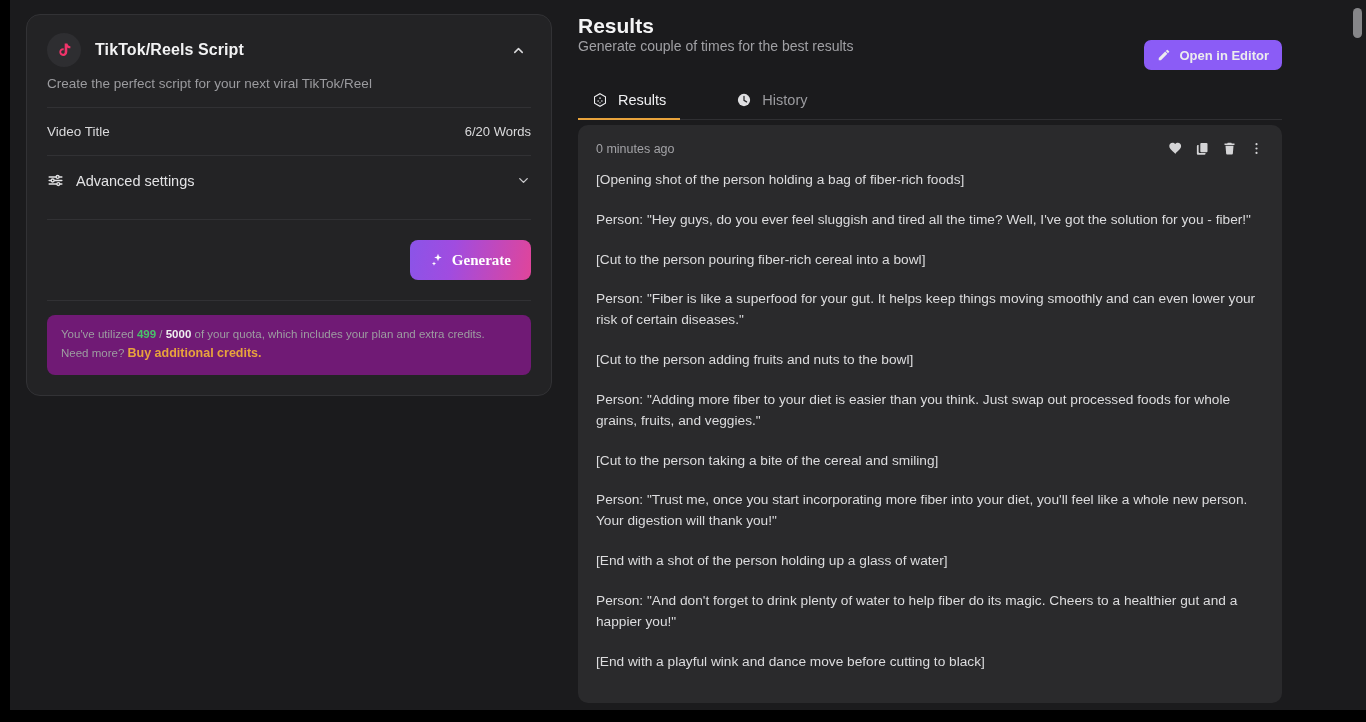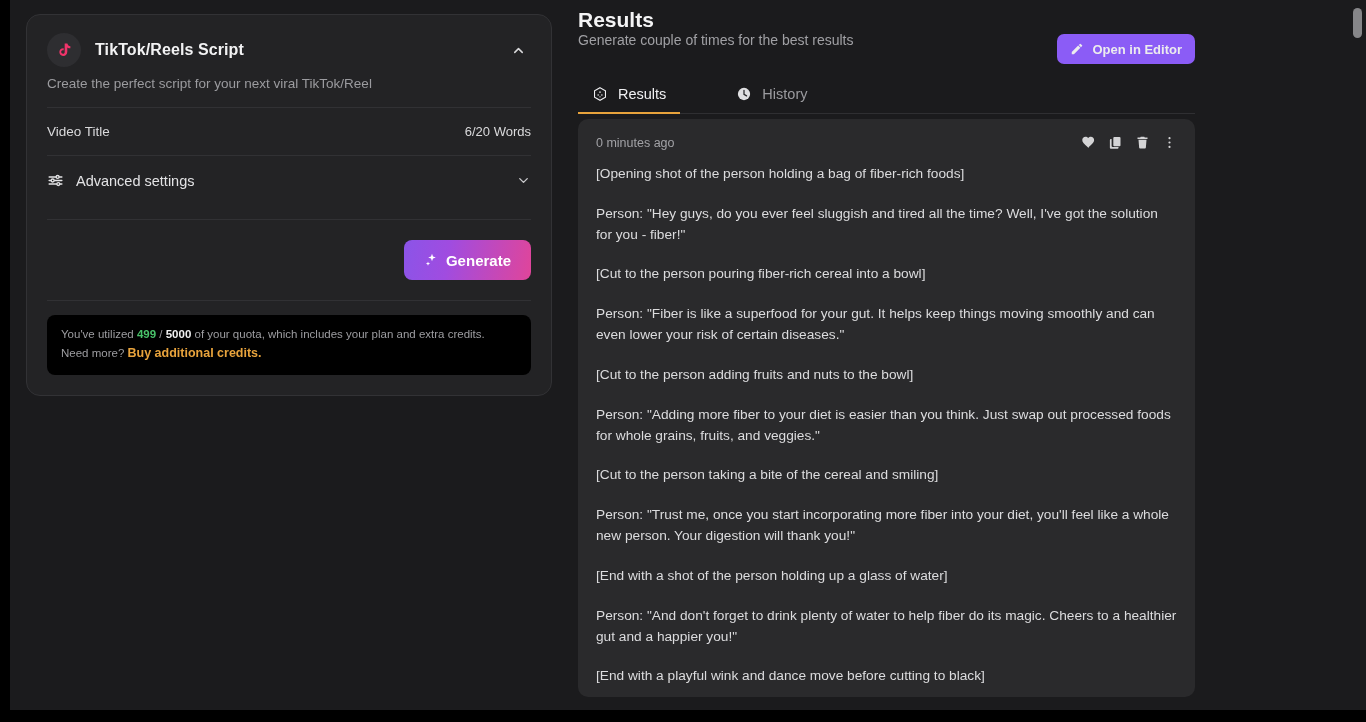--- a/index.html
+++ b/index.html
@@ -73,40 +73,40 @@
   .gen-row {
     display: flex; justify-content: flex-end;
     padding: 20px 0 20px 0;
   }
   .gen-btn {
     display: flex; align-items: center; gap: 6px;
     height: 40px; padding: 0 20px;
     border: none; border-radius: 8px;
     background: linear-gradient(100deg, #8b54e8 0%, #a04ce0 35%, #e0459a 100%);
     color: #ffffff; font-size: 15px; font-weight: bold;
-    font-family: Liberation Sans, sans-serif;
+    font-family: Liberation Serif, serif;
     cursor: pointer;
   }
   .quota {
     margin-top: 2px;
-    background: #000000;
+    background: #701a75;
     border-radius: 8px;
     padding: 11px 14px 12px 14px;
     font-size: 11.5px;
     line-height: 1.55;
     color: #9d9da1;
   }
   .quota .green { color: #49c26a; font-weight: bold; }
   .quota .white { color: #efefef; font-weight: bold; }
   .quota .amber { color: #e8a33c; font-weight: bold; font-size: 12.5px; }
   
   .right-panel {
     position: absolute;
-    left: 568px; top: 8px;
-    width: 617px;
+    left: 568px; top: 14px;
+    width: 704px;
   }
   .rp-headrow { display: flex; align-items: flex-start; }
   .rp-titles { flex: 1 1 auto; }
   .rp-title { font-size: 21px; font-weight: bold; color: #f4f4f5; }
   .rp-sub { font-size: 14px; color: #a0a0a4; }
   .editor-btn {
     display: flex; align-items: center; gap: 8px;
     height: 30px; padding: 0 13px;
     background: #8b5cf6; border: none; border-radius: 7px;
     color: #ececee; font-size: 13px; font-weight: bold;

